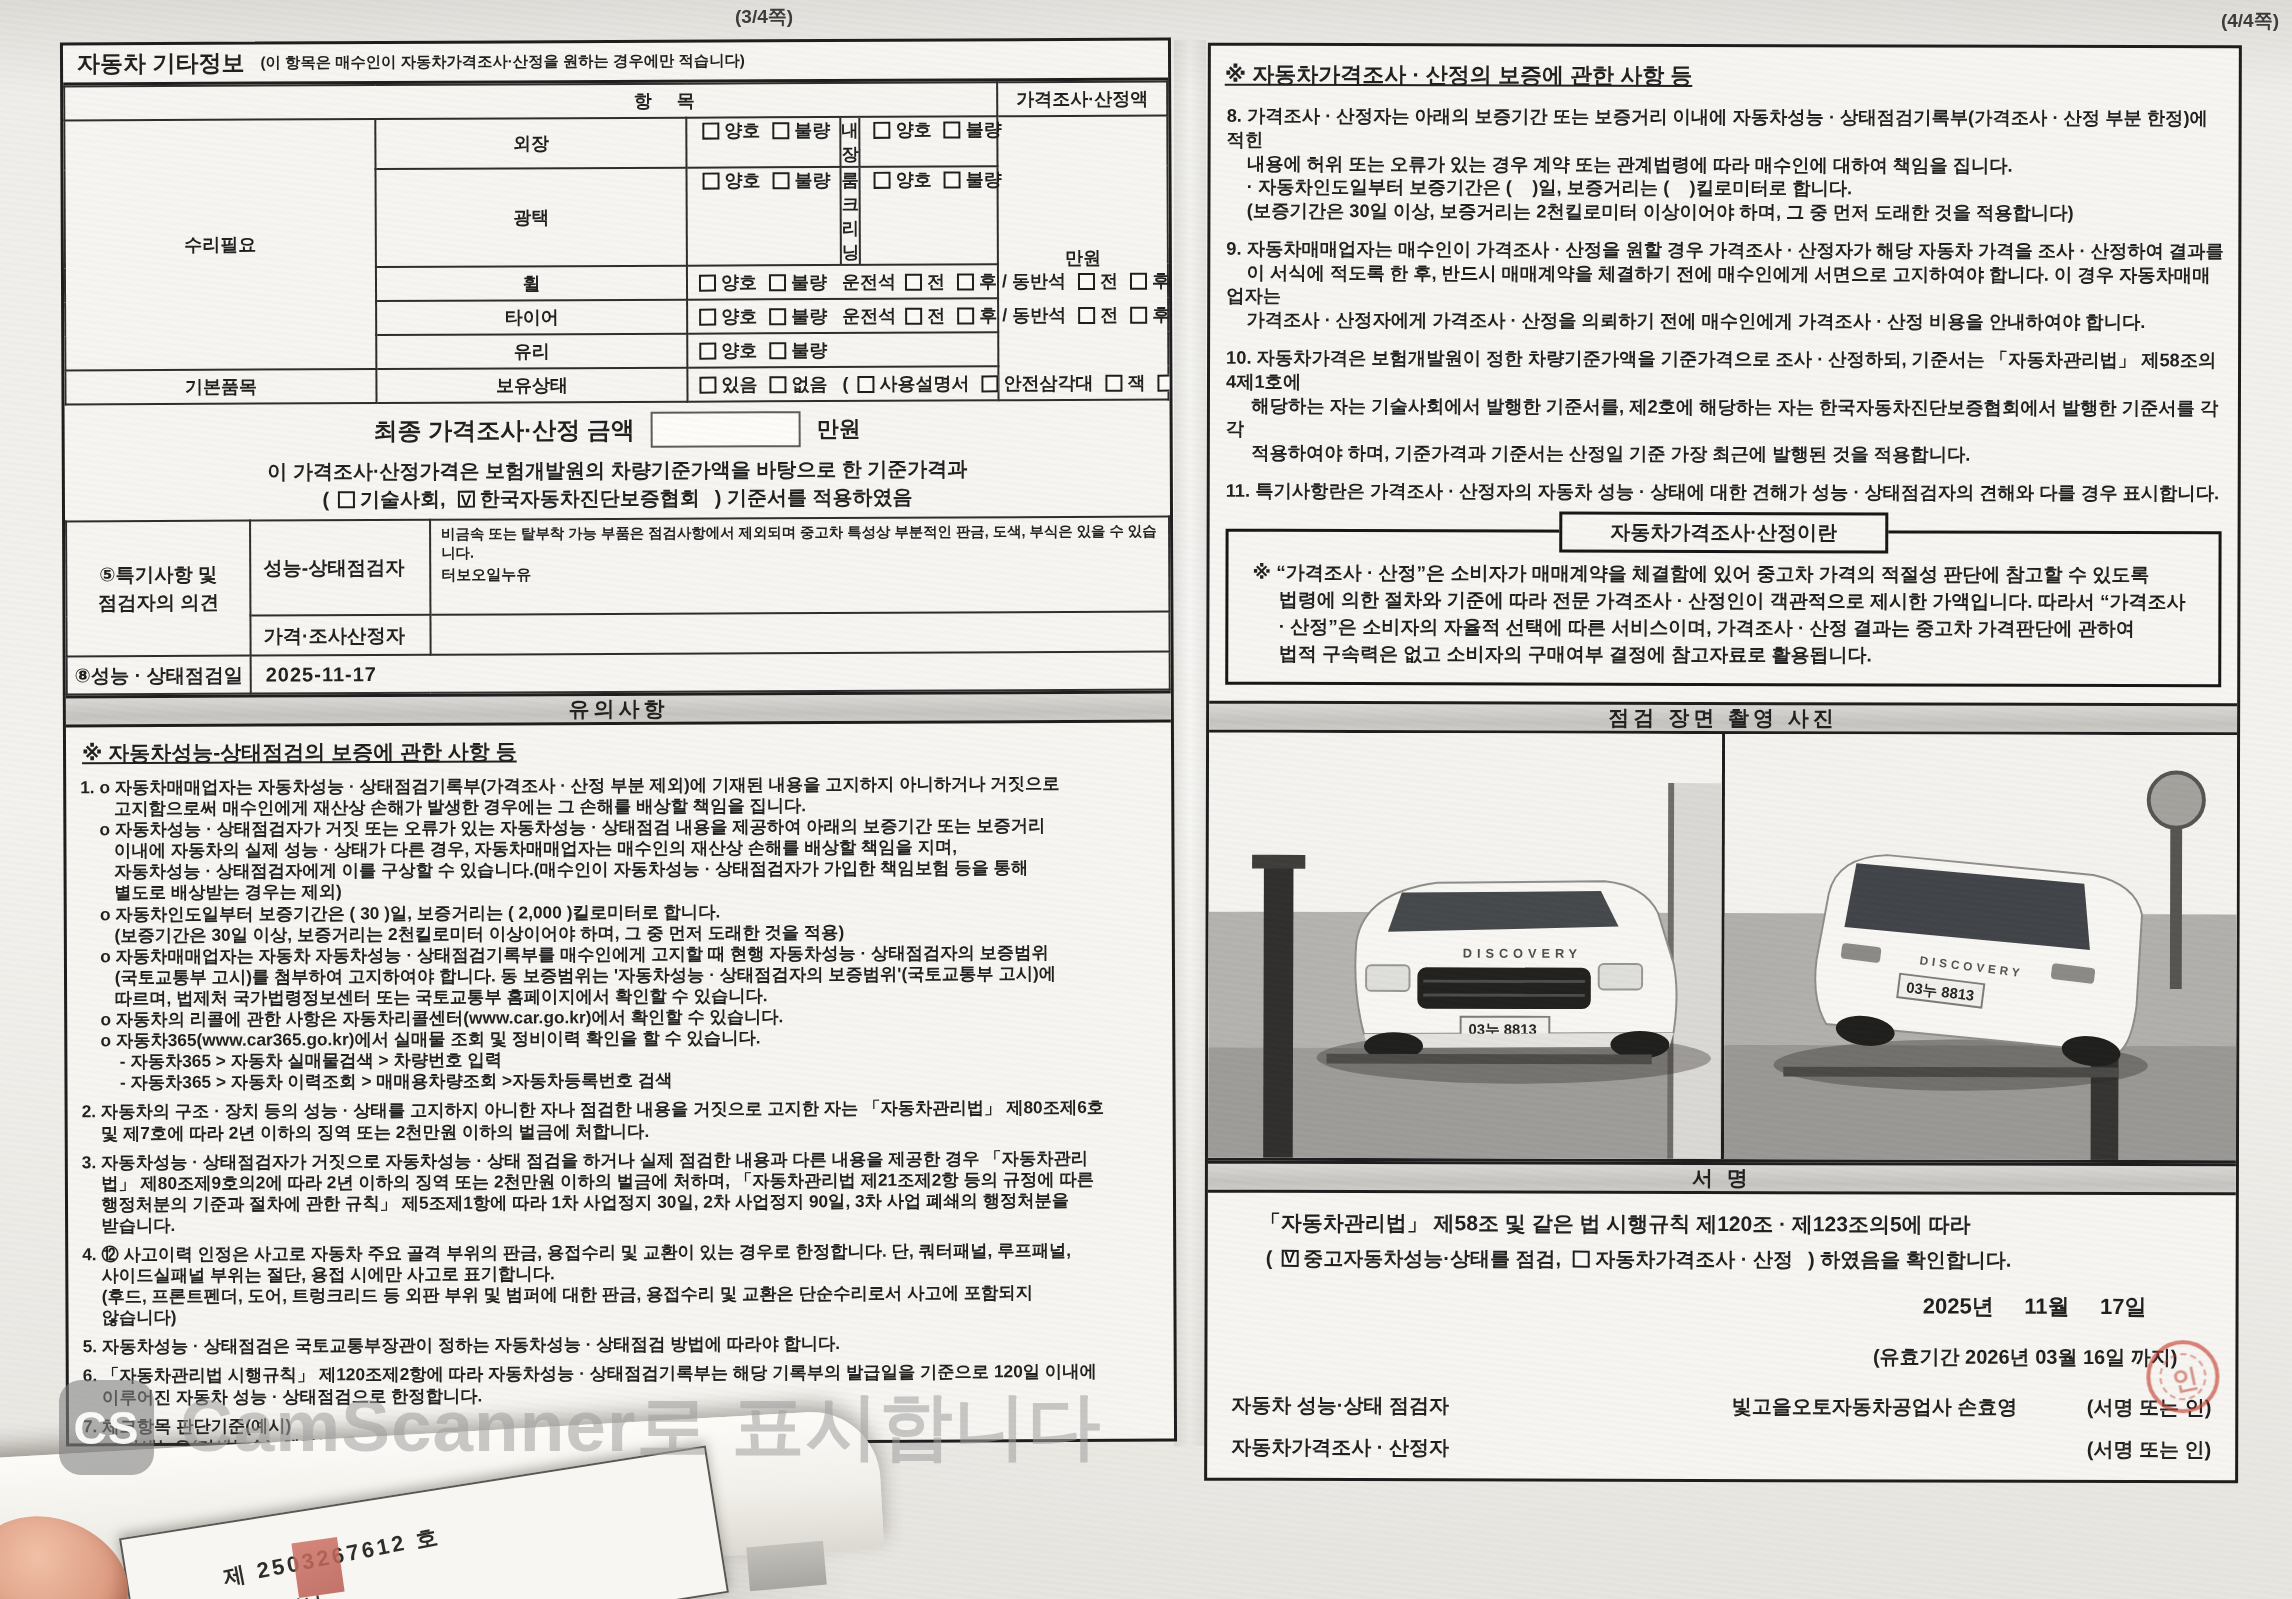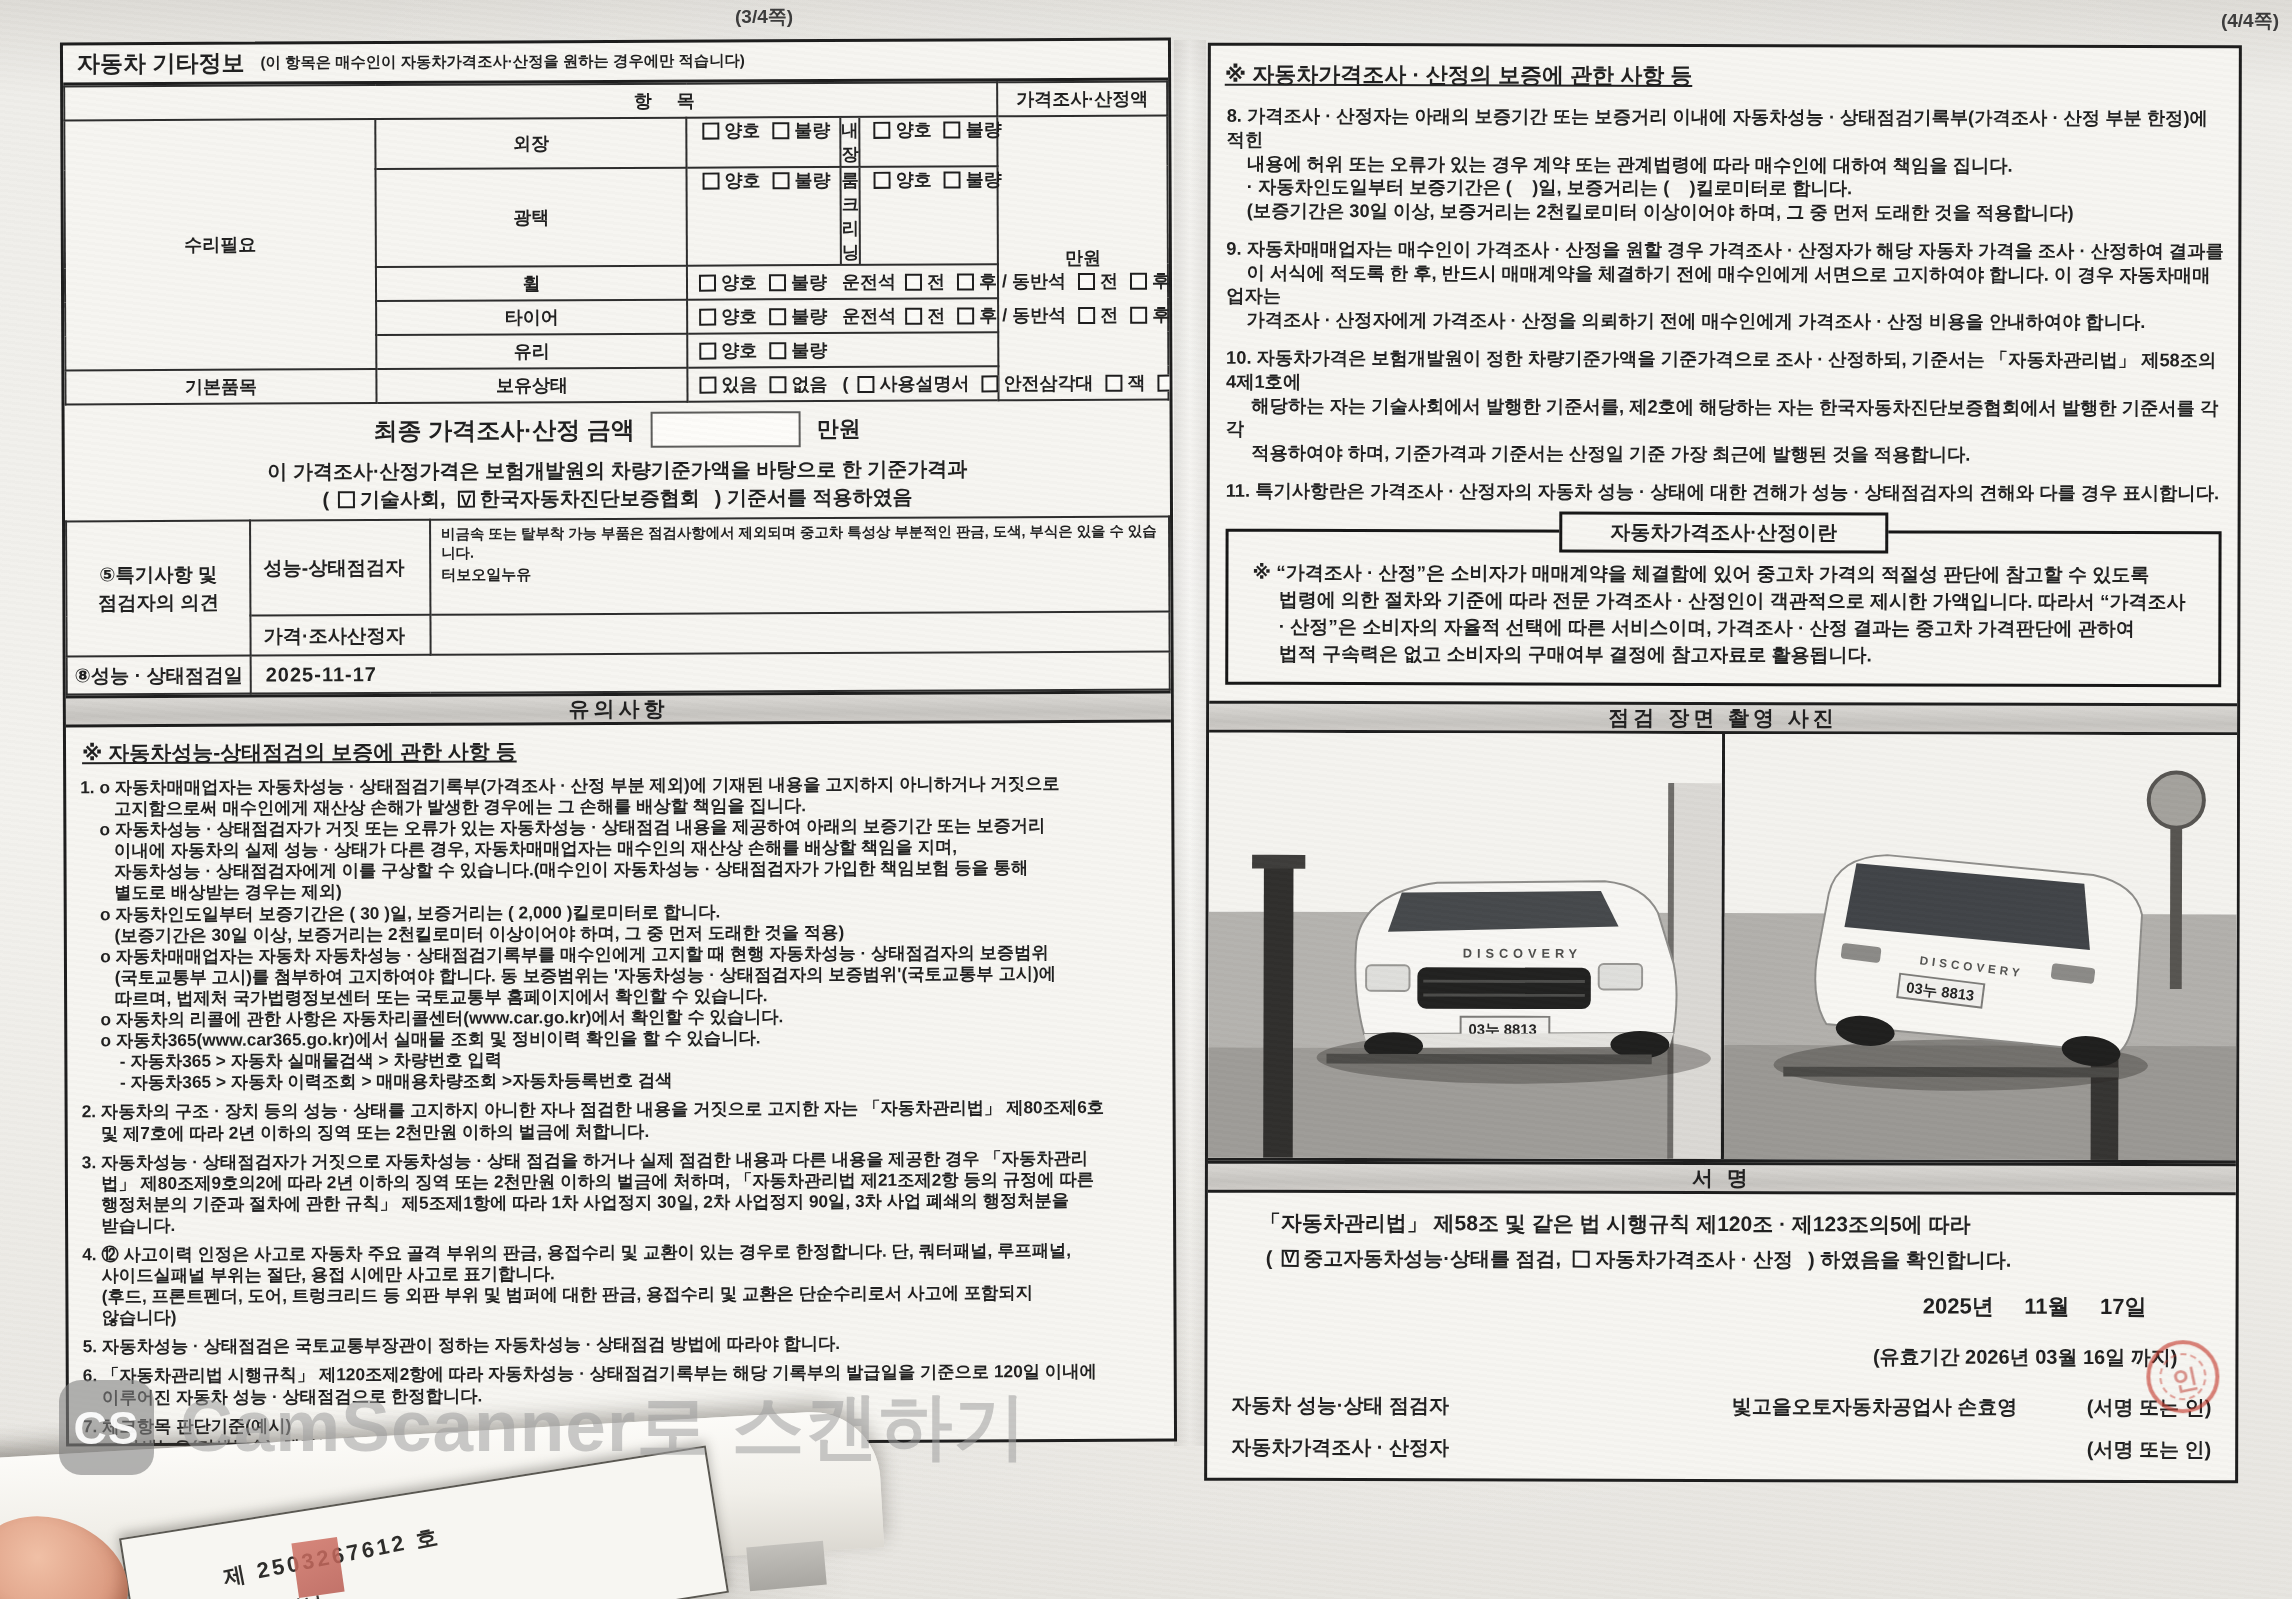--- a/index.html
+++ b/index.html
@@ -474,15 +474,15 @@
 <div class="underdoc">
   <div class="doc-no">제 2503267612 호</div>
   <div class="doc-title">자동차 기본정보</div>
 </div>
 <div class="frag-red"></div>
 <div class="frag-gray"></div>
 <div class="finger"></div>
 
 <div class="watermark">
   <div class="cs-badge">CS</div>
-  <div class="wm-text">CamScanner로 스캔하기</div>
+  <div class="wm-text">CamScanner로 표시합니다</div>
 </div>
 
 
 </body></html>

